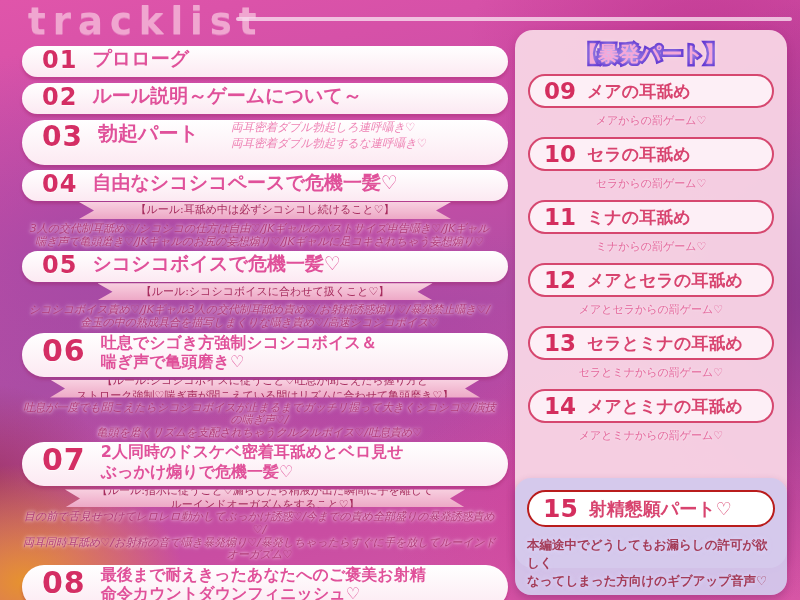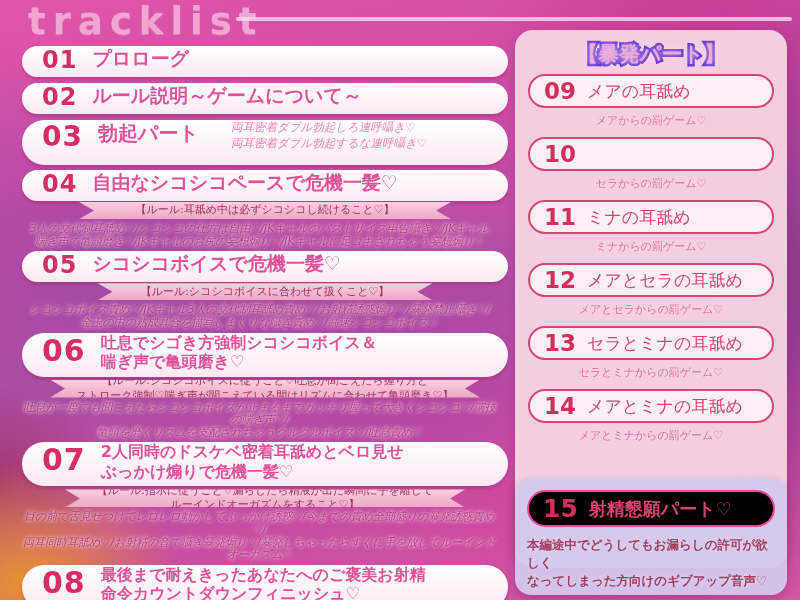--- a/index.html
+++ b/index.html
@@ -49,28 +49,28 @@
   
   .right-panel{position:absolute;left:515px;top:30px;width:272px;height:538px;
     border-radius:18px;background:rgba(247,211,228,.96);
     box-shadow:0 4px 8px rgba(120,20,80,.25);padding:8px 13px;box-sizing:border-box;}
   .rp-header{text-align:center;font-size:21px;font-weight:800;color:#f4a8d8;
     -webkit-text-stroke:5px #5b2ed0;paint-order:stroke fill;margin:2px 0 6px 0;
     text-shadow:0 0 6px rgba(255,255,255,.9);}
   .rpill{height:34px;border-radius:999px;background:#fdeff6;border:2px solid #d6476f;
     display:flex;align-items:center;padding:0 14px;box-sizing:border-box;}
   .rpill .num{font-size:23px;font-weight:800;color:#d42e5e;margin-right:11px;}
-  .rpill .ttl{font-size:17px;font-weight:400;color:#d8446f;}
+  .rpill .ttl{font-size:17px;font-weight:700;color:#d8446f;}
   .rsub{text-align:center;font-size:11px;color:#e3669a;margin:5px 0 9px 0;
     text-shadow:0 0 3px rgba(255,235,246,.95);}
   
   .bottom-panel{position:absolute;left:515px;top:478px;width:272px;height:117px;
     border-radius:16px;background:rgba(211,200,236,.95);
     box-shadow:0 4px 8px rgba(100,30,90,.3);padding:12px 12px;box-sizing:border-box;}
-  .bpill{height:37px;border-radius:999px;background:#000000;border:2px solid #ec4899;
+  .bpill{height:37px;border-radius:999px;background:#ffffff;border:2px solid #b91c1c;
     display:flex;align-items:center;padding:0 14px;box-sizing:border-box;text-align:center;}
   .bpill .num{font-size:25px;font-weight:800;color:#d42e5e;margin-right:11px;}
   .bpill .ttl{font-size:18px;font-weight:800;color:#d8446f;}
   .bnote{margin-top:9px;font-size:12.5px;line-height:1.45;font-weight:700;color:#a43c58;
     text-shadow:0 0 4px rgba(222,212,248,1),0 0 6px rgba(222,212,248,.9);}
 </style>
 </head>
 <body>
 
 <div class="stage">
@@ -169,20 +169,21 @@
     <div class="rp-header">【暴発パート】</div>
 
     <div class="rpill">
       <span class="num">09</span>
       <span class="ttl">メアの耳舐め</span>
     </div>
     <div class="rsub">メアからの罰ゲーム♡</div>
 
     <div class="rpill">
       <span class="num">10</span>
+      <span class="ttl">セラの耳舐め</span>
     </div>
     <div class="rsub">セラからの罰ゲーム♡</div>
 
     <div class="rpill">
       <span class="num">11</span>
       <span class="ttl">ミナの耳舐め</span>
     </div>
     <div class="rsub">ミナからの罰ゲーム♡</div>
 
     <div class="rpill">

